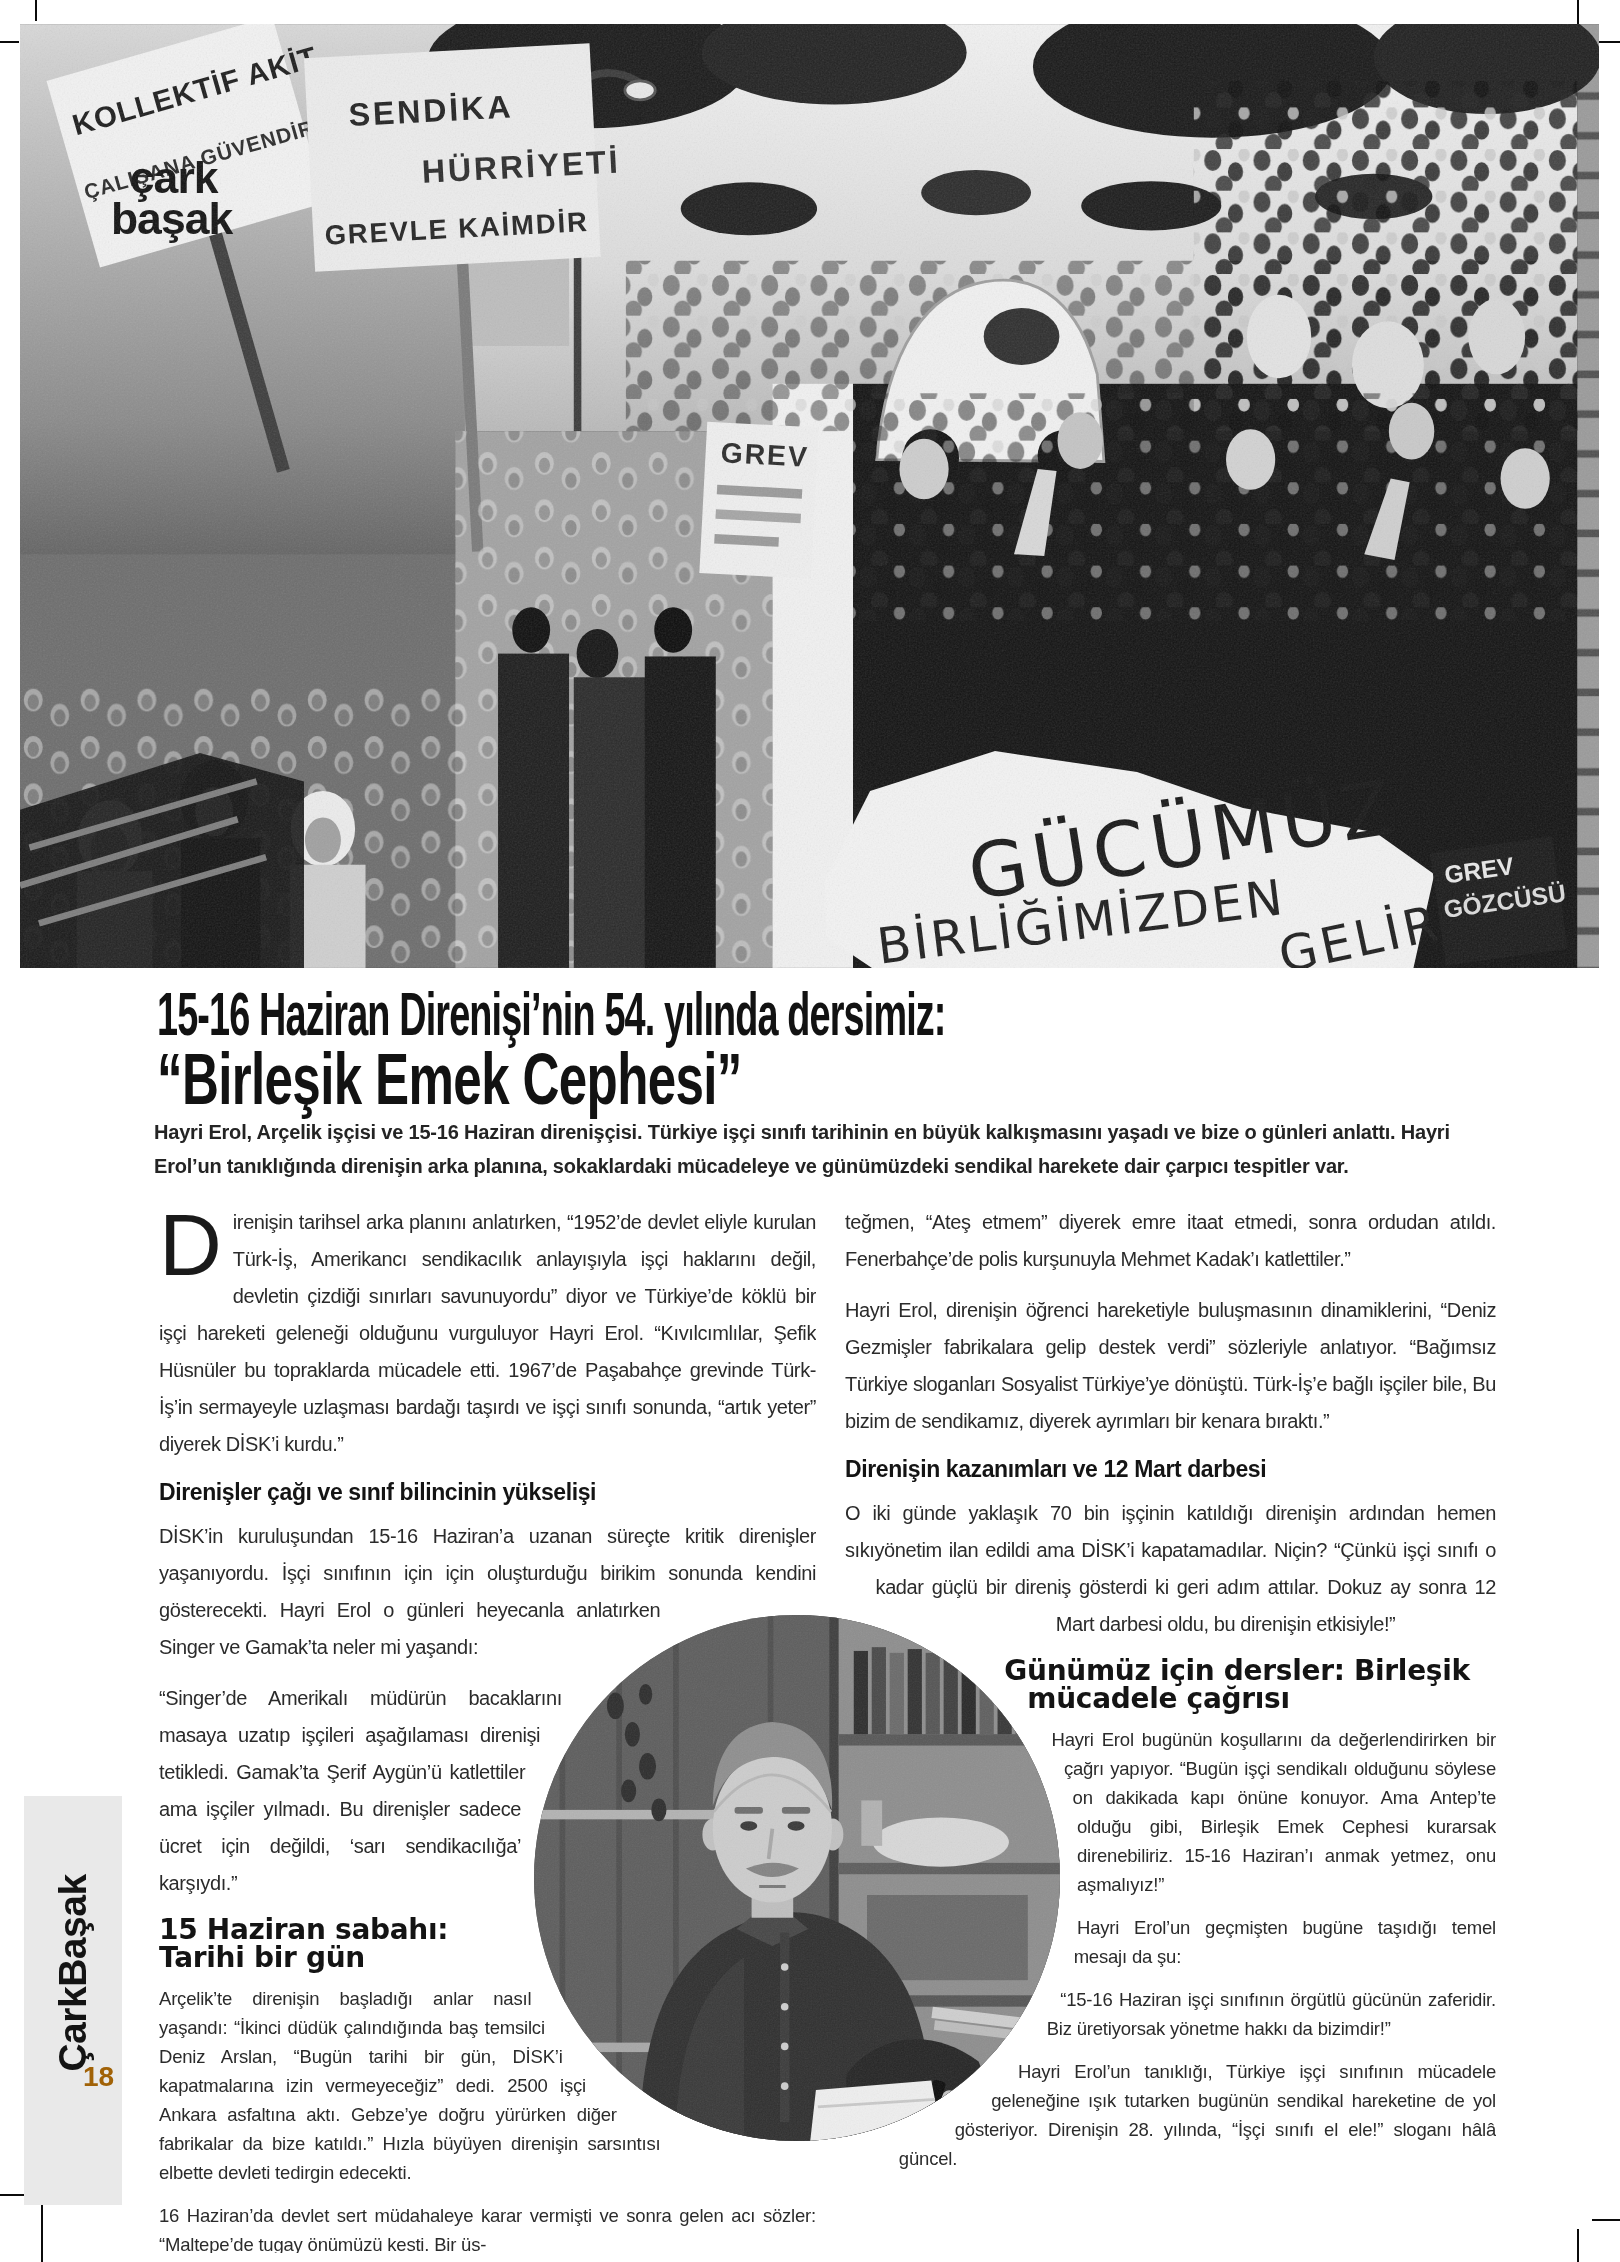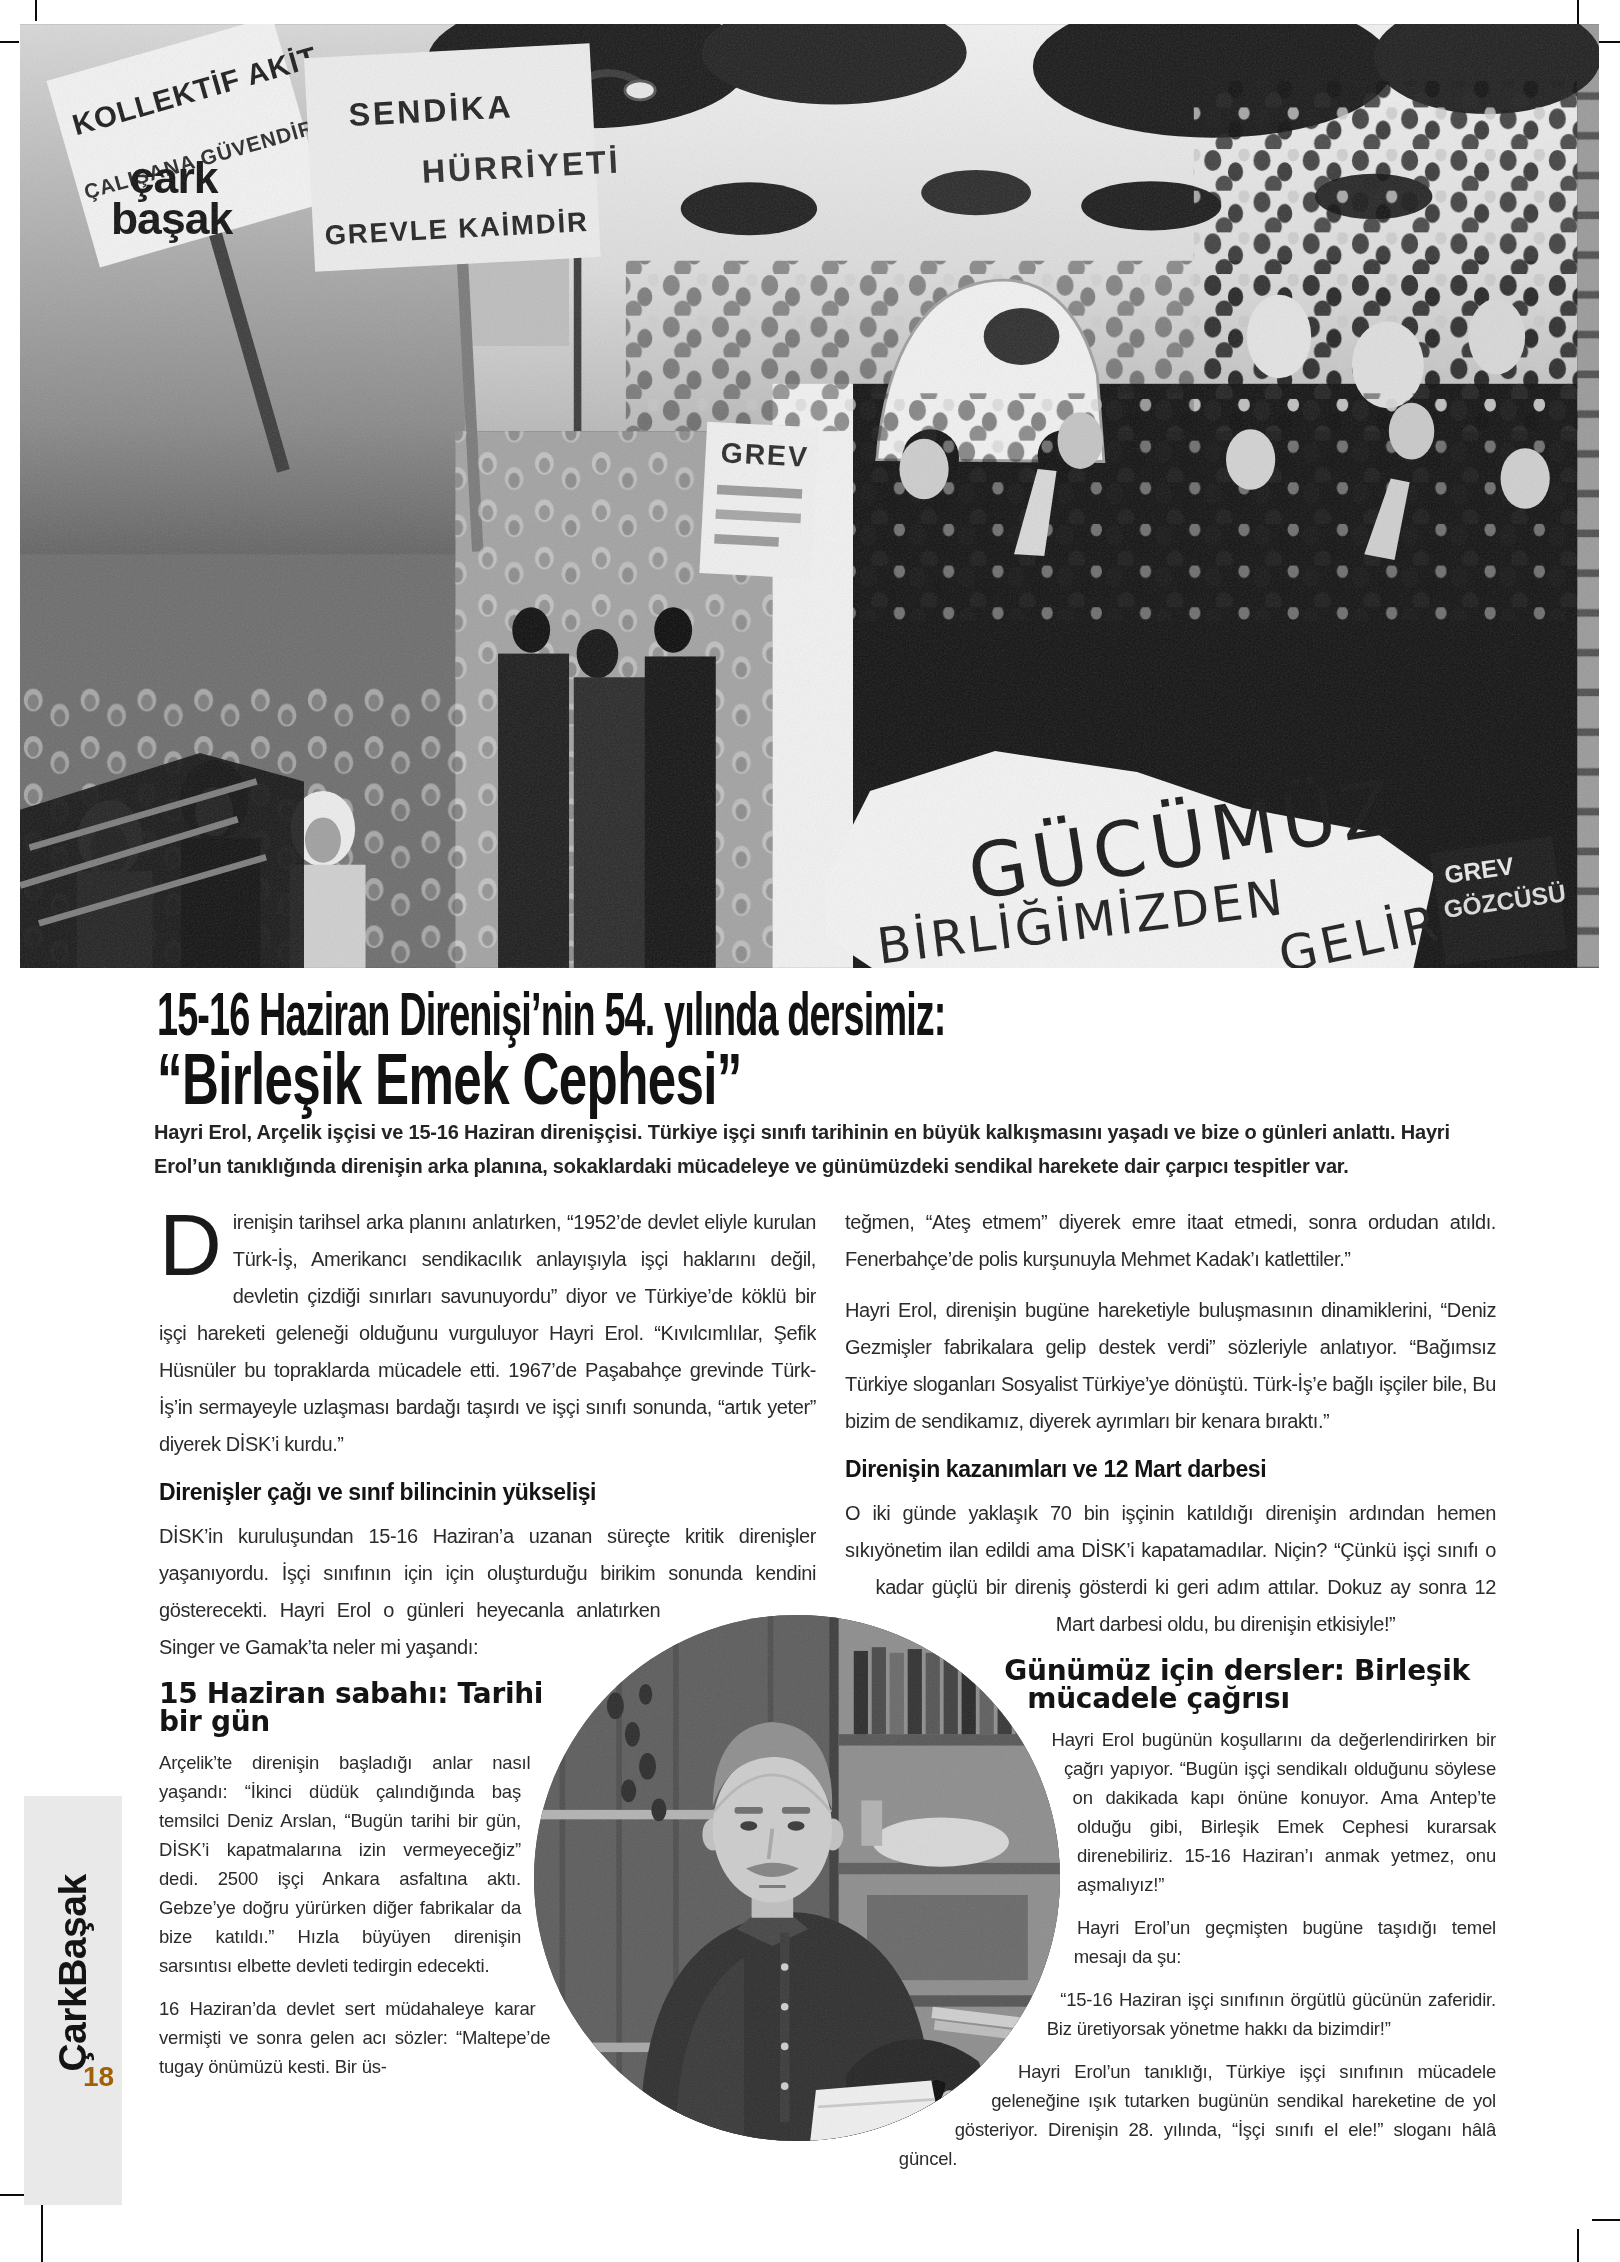--- a/index.html
+++ b/index.html
@@ -215,29 +215,30 @@
 
 <div class="kicker">15-16 Haziran Direnişi’nin 54. yılında dersimiz:</div>
 <div class="title">“Birleşik Emek Cephesi”</div>
 <div class="lede">Hayri Erol, Arçelik işçisi ve 15-16 Haziran direnişçisi. Türkiye işçi sınıfı tarihinin en büyük kalkışmasını yaşadı ve bize o günleri anlattı. Hayri Erol’un tanıklığında direnişin arka planına, sokaklardaki mücadeleye ve günümüzdeki sendikal harekete dair çarpıcı tespitler var.</div>
 
 <div class="col col-left">
   <div class="cut-right"></div>
   <p class="t1"><span class="dropcap">D</span><span>irenişin tarihsel arka planını anlatırken, “1952’de devlet eliyle kurulan Türk-İş, Amerikancı sendikacılık anlayışıyla işçi haklarını değil, devletin çizdiği sınırları savunuyordu” diyor ve Türkiye’de köklü bir işçi hareketi geleneği olduğunu vurguluyor Hayri Erol. “Kıvılcımlılar, Şefik Hüsnüler bu topraklarda mücadele etti. 1967’de Paşabahçe grevinde Türk-İş’in sermayeyle uzlaşması bardağı taşırdı ve işçi sınıfı sonunda, “artık yeter” diyerek DİSK’i kurdu.”</span></p>
   <h3 class="h-a">Direnişler çağı ve sınıf bilincinin yükselişi</h3>
   <p class="t1">DİSK’in kuruluşundan 15-16 Haziran’a uzanan süreçte kritik direnişler yaşanıyordu. İşçi sınıfının için için oluşturduğu birikim sonunda kendini gösterecekti. Hayri Erol o günleri heyecanla anlatırken Singer ve Gamak’ta neler mi yaşandı:</p>
+  <p class="t1">“Singer’de Amerikalı müdürün bacaklarını masaya uzatıp işçileri aşağılaması direnişi tetikledi. Gamak’ta Şerif Aygün’ü katlettiler ama işçiler yılmadı. Bu direnişler sadece ücret için değildi, ‘sarı sendikacılığa’ karşıydı.”</p>
   <h3 class="h-b">15 Haziran sabahı: Tarihi bir gün</h3>
   <p class="t2">Arçelik’te direnişin başladığı anlar nasıl yaşandı: “İkinci düdük çalındığında baş temsilci Deniz Arslan, “Bugün tarihi bir gün, DİSK’i kapatmalarına izin vermeyeceğiz” dedi. 2500 işçi Ankara asfaltına aktı. Gebze’ye doğru yürürken diğer fabrikalar da bize katıldı.” Hızla büyüyen direnişin sarsıntısı elbette devleti tedirgin edecekti.</p>
   <p class="t2">16 Haziran’da devlet sert müdahaleye karar vermişti ve sonra gelen acı sözler: “Maltepe’de tugay önümüzü kesti. Bir üs-</p>
 </div>
 
 <div class="col col-right">
   <div class="cut-left"></div>
   <p class="t1">teğmen, “Ateş etmem” diyerek emre itaat etmedi, sonra ordudan atıldı. Fenerbahçe’de polis kurşunuyla Mehmet Kadak’ı katlettiler.”</p>
-  <p class="t1">Hayri Erol, direnişin bugüne hareketiyle buluşmasının dinamiklerini, “Deniz Gezmişler fabrikalara gelip destek verdi” sözleriyle anlatıyor. “Bağımsız Türkiye sloganları Sosyalist Türkiye’ye dönüştü. Türk-İş’e bağlı işçiler bile, Bu bizim de sendikamız, diyerek ayrımları bir kenara bıraktı.”</p>
+  <p class="t1">Hayri Erol, direnişin öğrenci hareketiyle buluşmasının dinamiklerini, “Deniz Gezmişler fabrikalara gelip destek verdi” sözleriyle anlatıyor. “Bağımsız Türkiye sloganları Sosyalist Türkiye’ye dönüştü. Türk-İş’e bağlı işçiler bile, Bu bizim de sendikamız, diyerek ayrımları bir kenara bıraktı.”</p>
   <h3 class="h-a">Direnişin kazanımları ve 12 Mart darbesi</h3>
   <p class="t1 center-last">O iki günde yaklaşık 70 bin işçinin katıldığı direnişin ardından hemen sıkıyönetim ilan edildi ama DİSK’i kapatamadılar. Niçin? “Çünkü işçi sınıfı o kadar güçlü bir direniş gösterdi ki geri adım attılar. Dokuz ay sonra 12 Mart darbesi oldu, bu direnişin etkisiyle!”</p>
   <h3 class="h-b">Günümüz için dersler: Birleşik mücadele çağrısı</h3>
   <p class="t2">Hayri Erol bugünün koşullarını da değerlendirirken bir çağrı yapıyor. “Bugün işçi sendikalı olduğunu söylese on dakikada kapı önüne konuyor. Ama Antep’te olduğu gibi, Birleşik Emek Cephesi kurarsak direnebiliriz. 15-16 Haziran’ı anmak yetmez, onu aşmalıyız!”</p>
   <p class="t2">Hayri Erol’un geçmişten bugüne taşıdığı temel mesajı da şu:</p>
   <p class="t2">“15-16 Haziran işçi sınıfının örgütlü gücünün zaferidir. Biz üretiyorsak yönetme hakkı da bizimdir!”</p>
   <p class="t2">Hayri Erol’un tanıklığı, Türkiye işçi sınıfının mücadele geleneğine ışık tutarken bugünün sendikal hareketine de yol gösteriyor. Direnişin 28. yılında, “İşçi sınıfı el ele!” sloganı hâlâ güncel.</p>
 </div>
 
 <div class="portrait">

